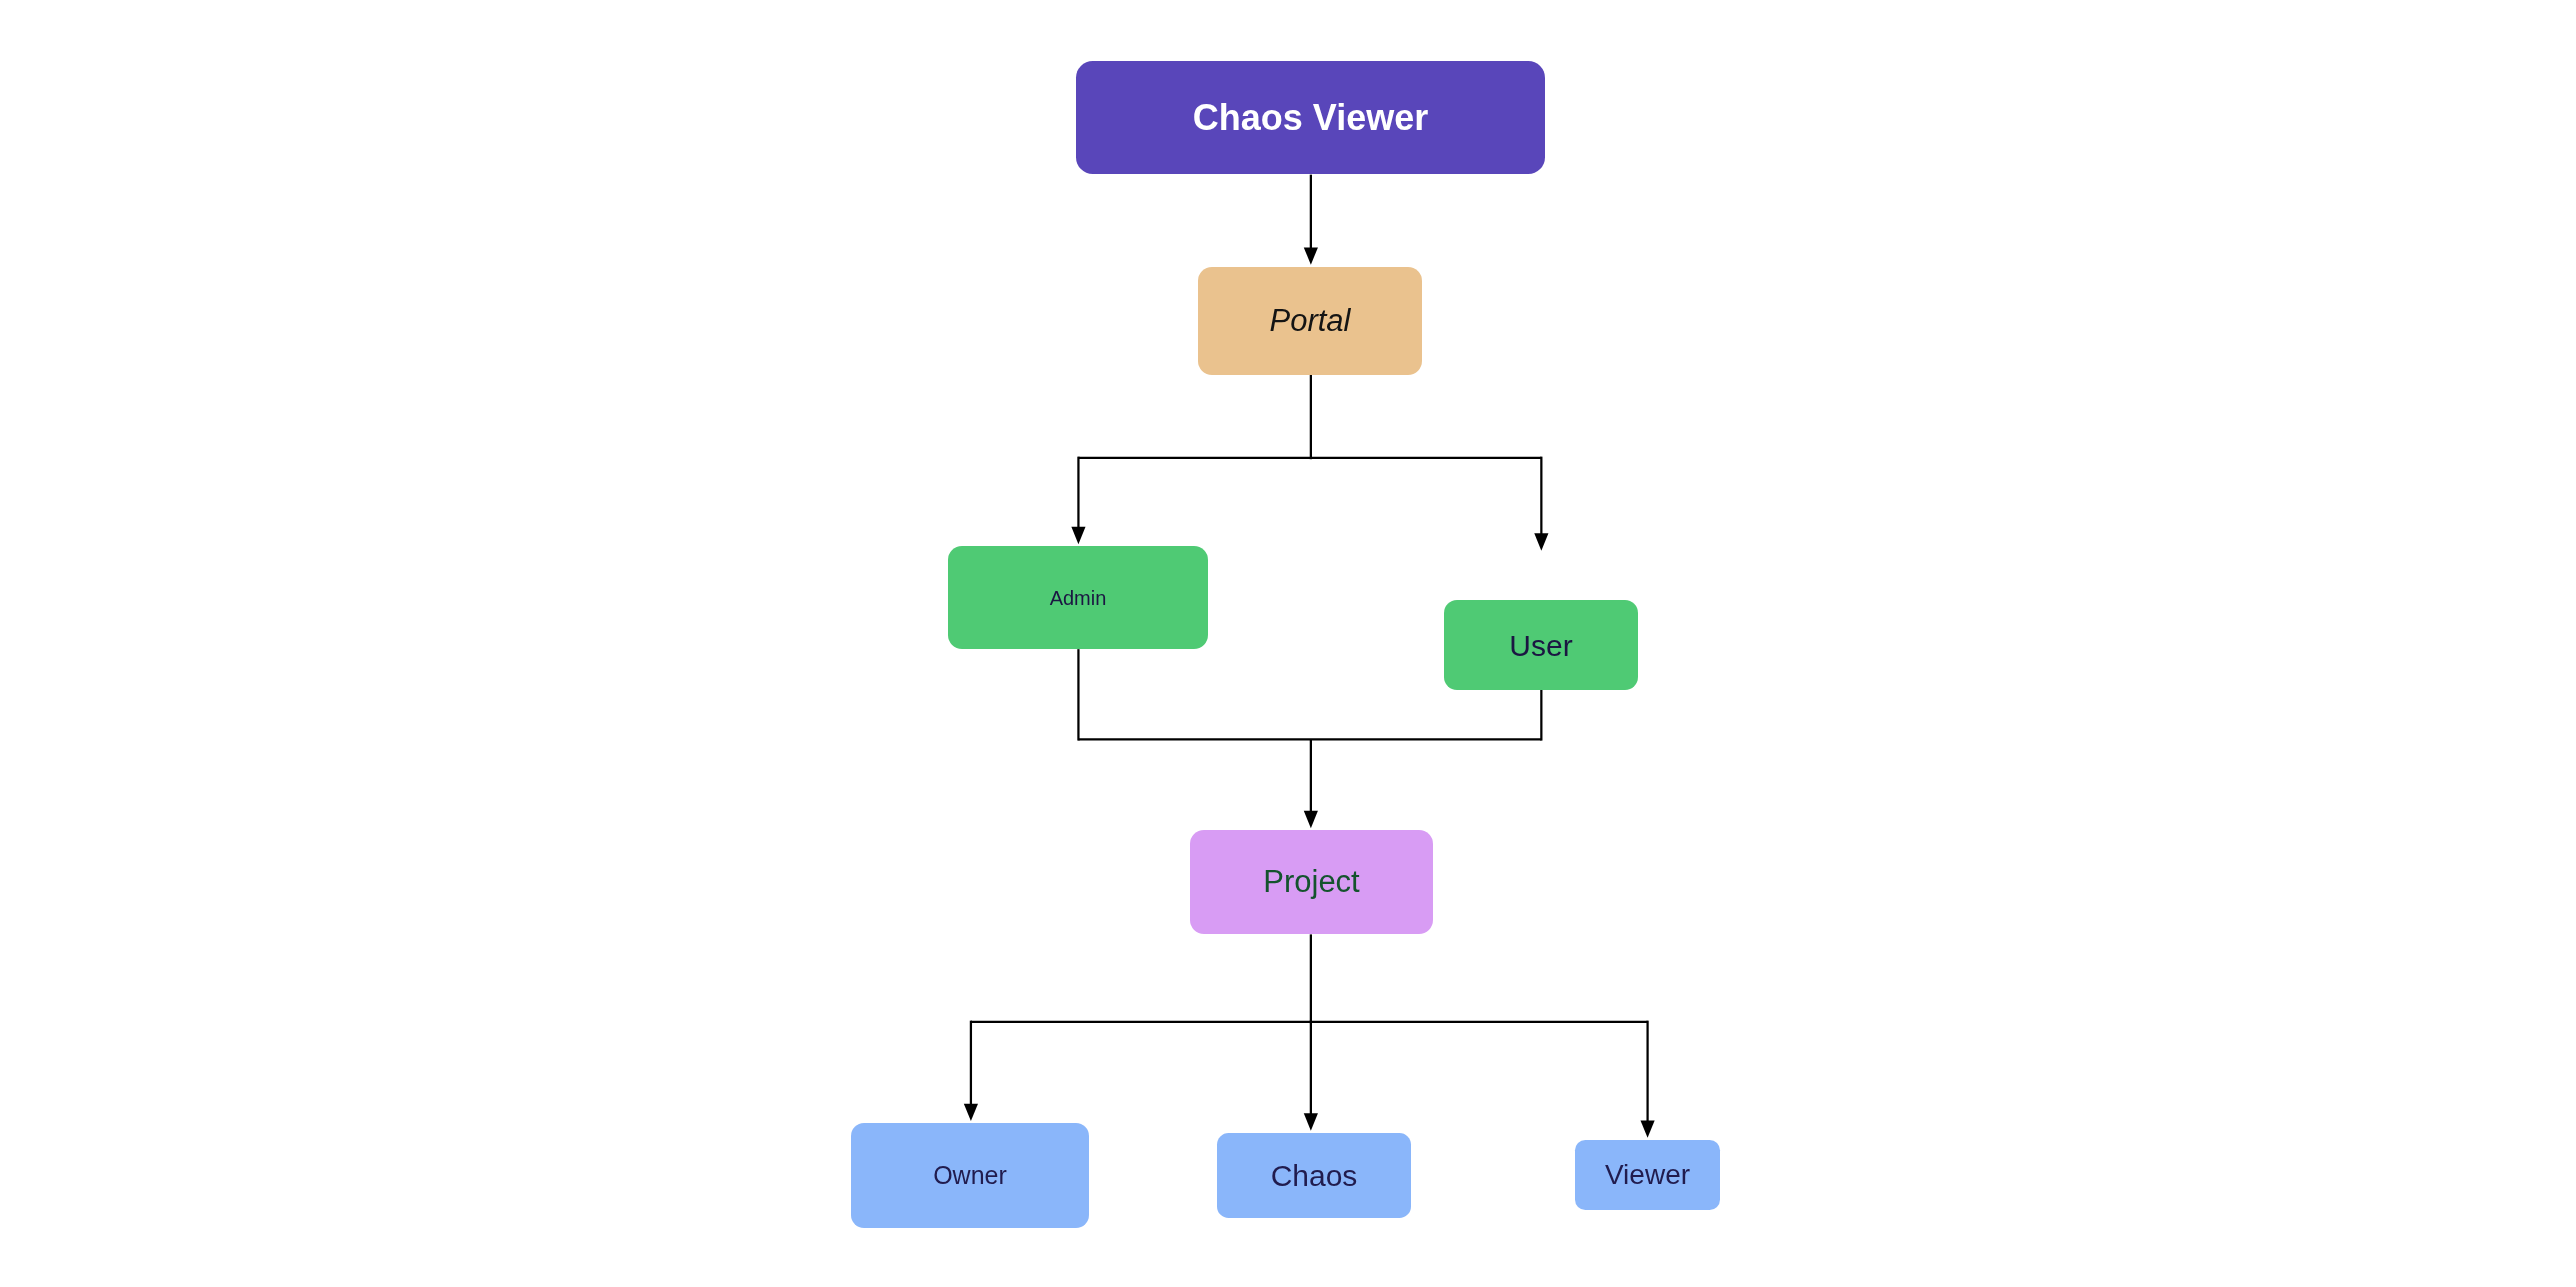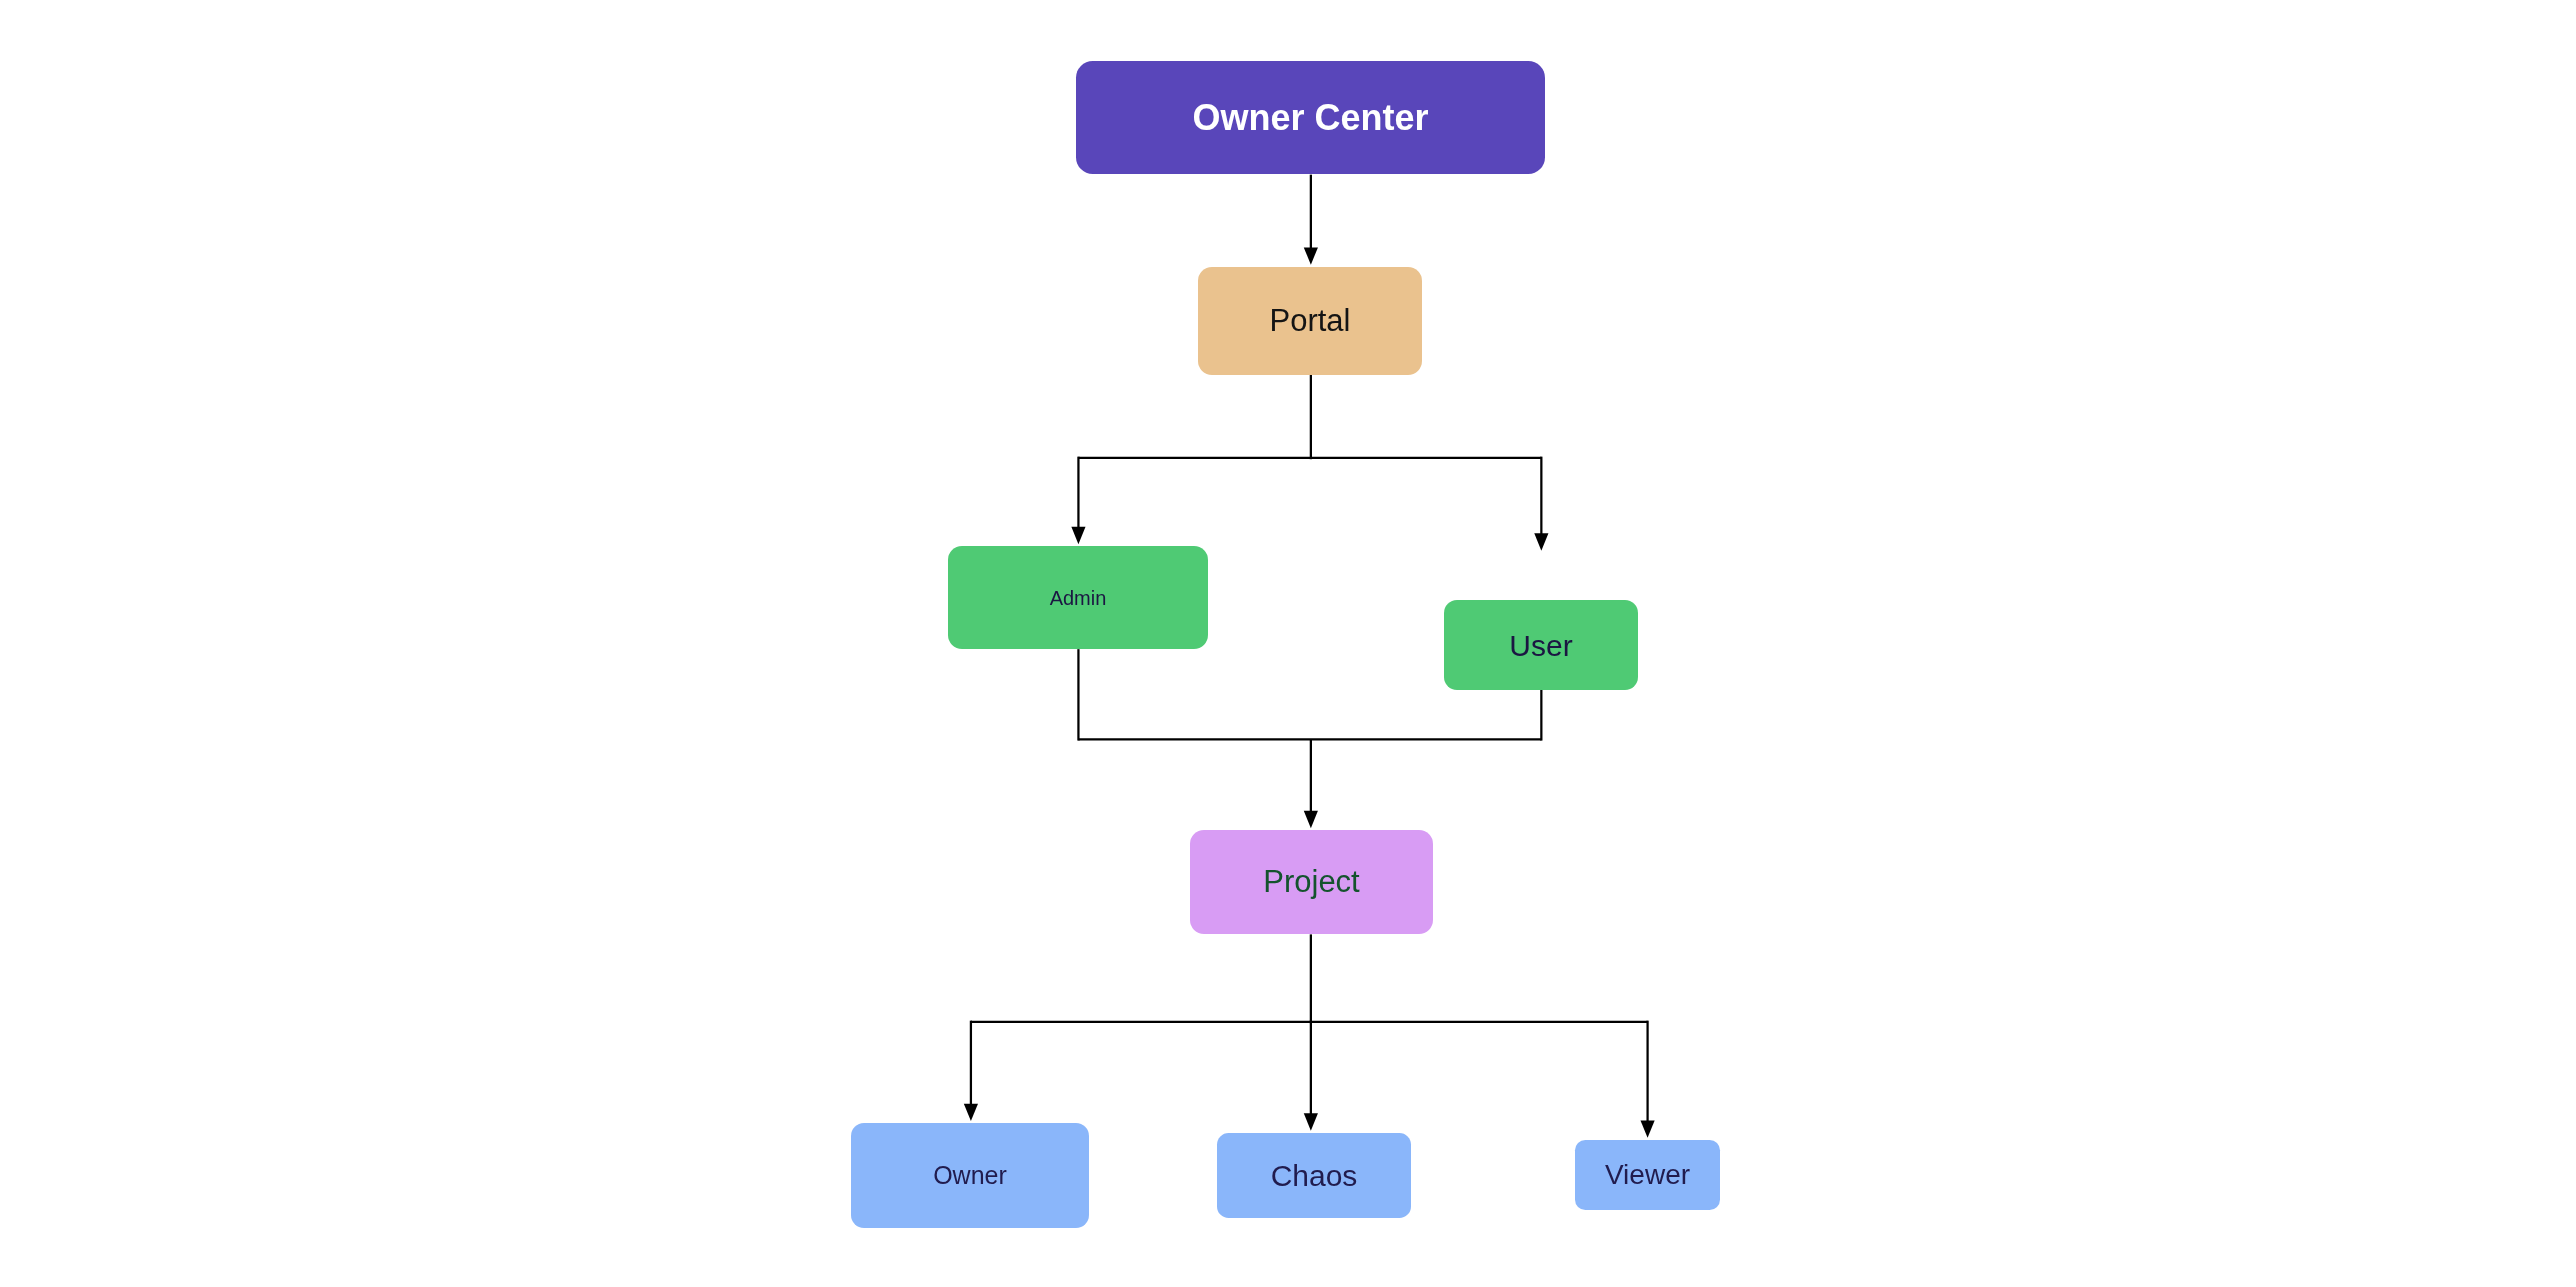--- a/index.html
+++ b/index.html
@@ -33,20 +33,21 @@
   .node-chaos-center {
     left: 1076px; top: 61px; width: 469px; height: 113px;
     border-radius: 16.7px;
     font-size: 36px;
     font-weight: bold;
   }
   .node-portal {
     left: 1198px; top: 267px; width: 224px; height: 108px;
     border-radius: 14px;
     font-size: 31px;
+    font-style: italic;
   }
   .node-admin {
     left: 948px; top: 546px; width: 260px; height: 103px;
     border-radius: 14px;
     font-size: 20px;
   }
   .node-user {
     left: 1444px; top: 552px; width: 194px; height: 90px;
     border-radius: 13px;
     font-size: 30px;
@@ -128,21 +129,21 @@
       <polygon points="2036,1756 2025,1729 2047,1729" fill="#000000"></polygon>
     </g>
 
     <g>
       <line class="wire" x1="2559" y1="1585" x2="2559" y2="1742" stroke="#000000"></line>
       <polygon points="2559,1767 2548,1740 2570,1740" fill="#000000"></polygon>
     </g>
   </svg>
 
   <div class="node node-chaos-center" style="background: rgb(89, 70, 186); color: rgb(255, 255, 255);">
-    <span>Owner Center</span>
+    <span>Chaos Viewer</span>
   </div>
 
   <div class="node node-portal" style="background: rgb(234, 194, 142); color: rgb(20, 20, 20);">
     <span>Portal</span>
   </div>
 
   <div class="node node-admin" style="background: rgb(79, 202, 116); color: rgb(27, 22, 66);">
     <span>Admin</span>
   </div>
 

